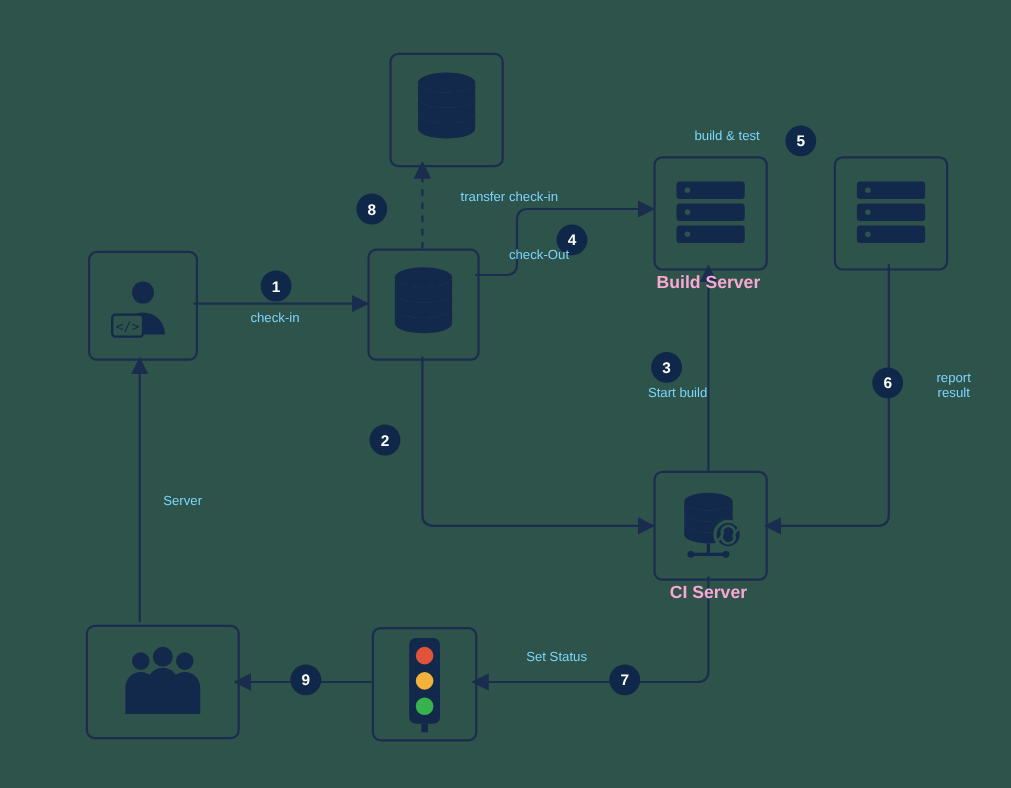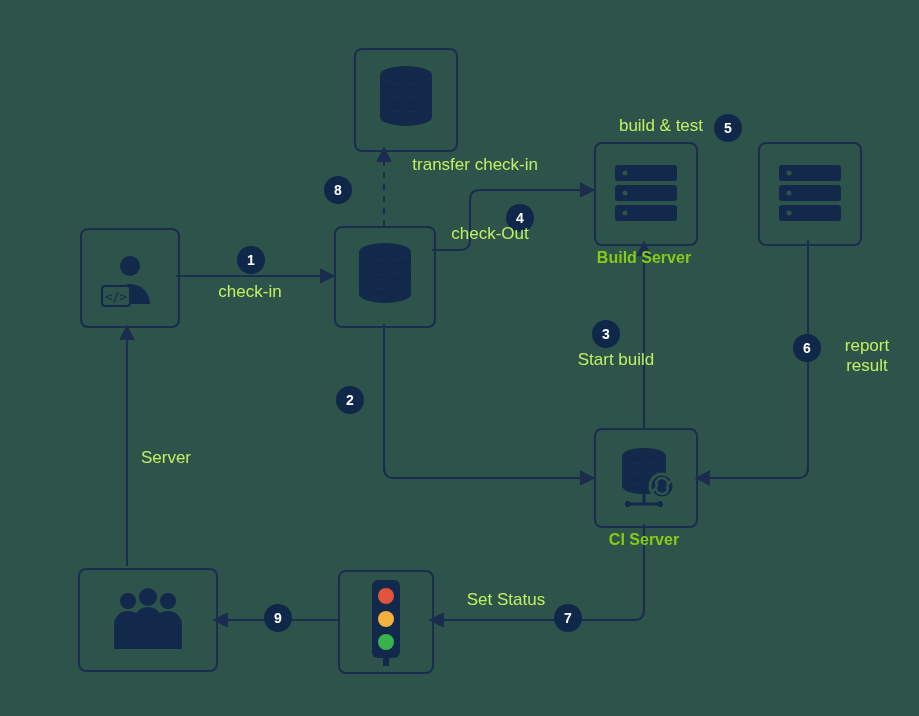--- a/index.html
+++ b/index.html
@@ -1,20 +1,20 @@
 <!DOCTYPE html>
 <html><head>
 <meta charset="utf-8">
 <style>
   html,body{margin:0;padding:0;}
   body{background:#2d534a;font-family:Arial,Helvetica,sans-serif;}
   .stage{position:relative;width:919px;height:716px;background:#2d534a;}
   .box{position:absolute;border:2px solid #1b2d4f;border-radius:8px;display:flex;align-items:center;justify-content:center;}
-  .label{position:absolute;color:#84cc16;font-weight:600;line-height:1.25;text-align:center;white-space:pre;}
-  .cap{position:absolute;color:#bef264;font-size:17px;text-align:center;white-space:pre;}
+  .label{position:absolute;color:#f9a8d4;font-weight:600;line-height:1.25;text-align:center;white-space:pre;}
+  .cap{position:absolute;color:#7dd3fc;font-size:12px;text-align:center;white-space:pre;}
   .badge{position:absolute;width:28px;height:28px;background:#0f2748;border-radius:50%;display:flex;align-items:center;justify-content:center;color:#fff;font-weight:700;font-size:14px;}
   svg{display:block;}
 </style>
 </head>
 <body>
 
 <div class="stage">
 
 <svg width="919" height="716" style="position:absolute;left:0;top:0">
   <defs>
@@ -162,16 +162,16 @@
 <div class="badge" style="left:324px;top:176px">8</div>
 <div class="badge" style="left:264px;top:604px">9</div>
 
 <div class="cap" style="left:200px;top:282px;width:100px">check-in</div>
 <div class="cap" style="left:576px;top:350px;width:80px">Start build</div>
 <div class="cap" style="left:440px;top:224px;width:100px">check-Out</div>
 <div class="cap" style="left:616px;top:116px;width:90px">build &amp; test</div>
 <div class="cap" style="left:832px;top:336px;width:70px">report
 result</div>
 <div class="cap" style="left:456px;top:590px;width:100px">Set Status</div>
-<div class="cap" style="left:388px;top:155px;width:150px;text-align:right">transfer check-in</div>
+<div class="cap" style="left:388px;top:172px;width:150px;text-align:center">transfer check-in</div>
 <div class="cap" style="left:136px;top:448px;width:60px">Server</div>
 
 </div>
 
 </body></html>

